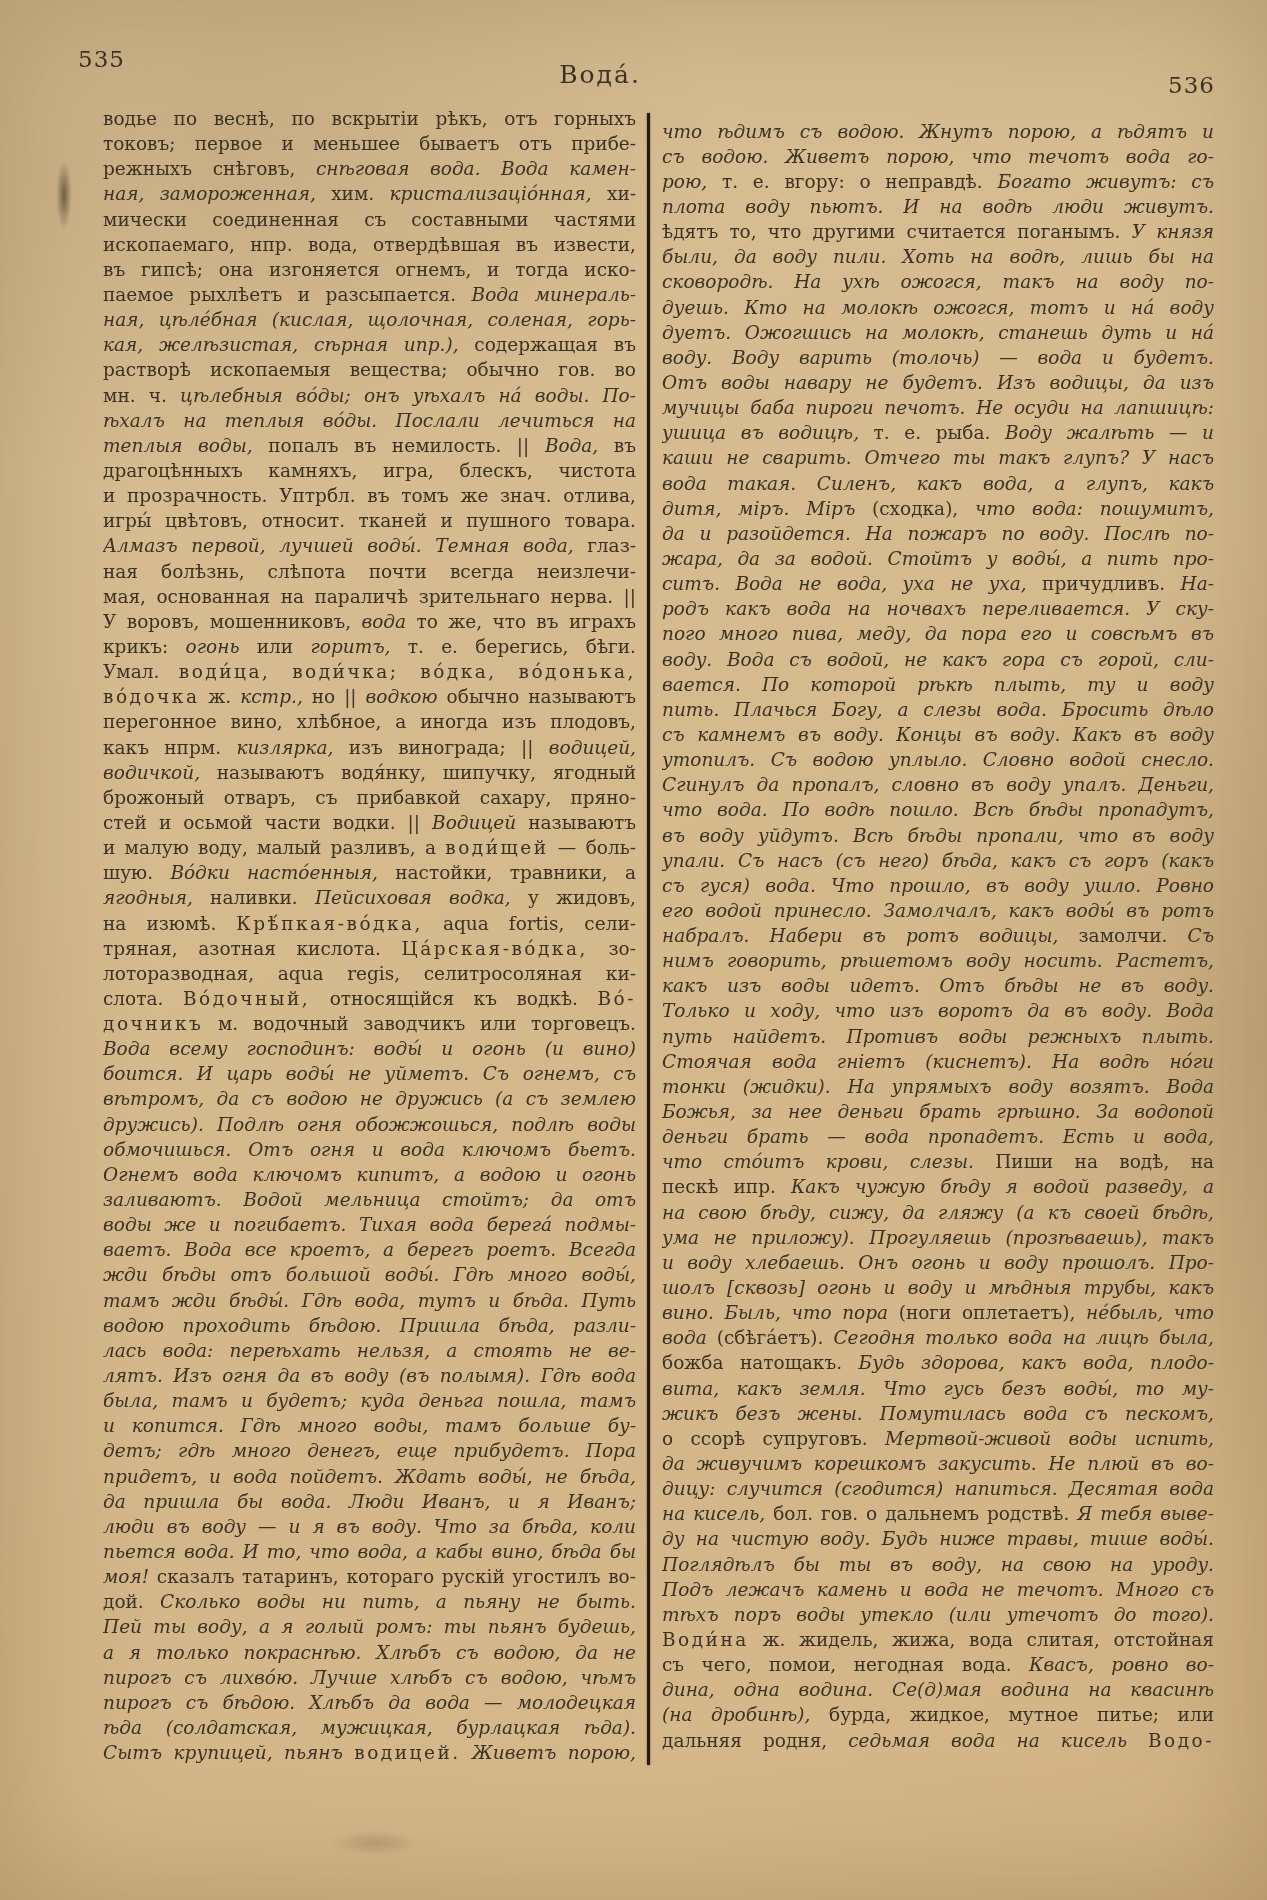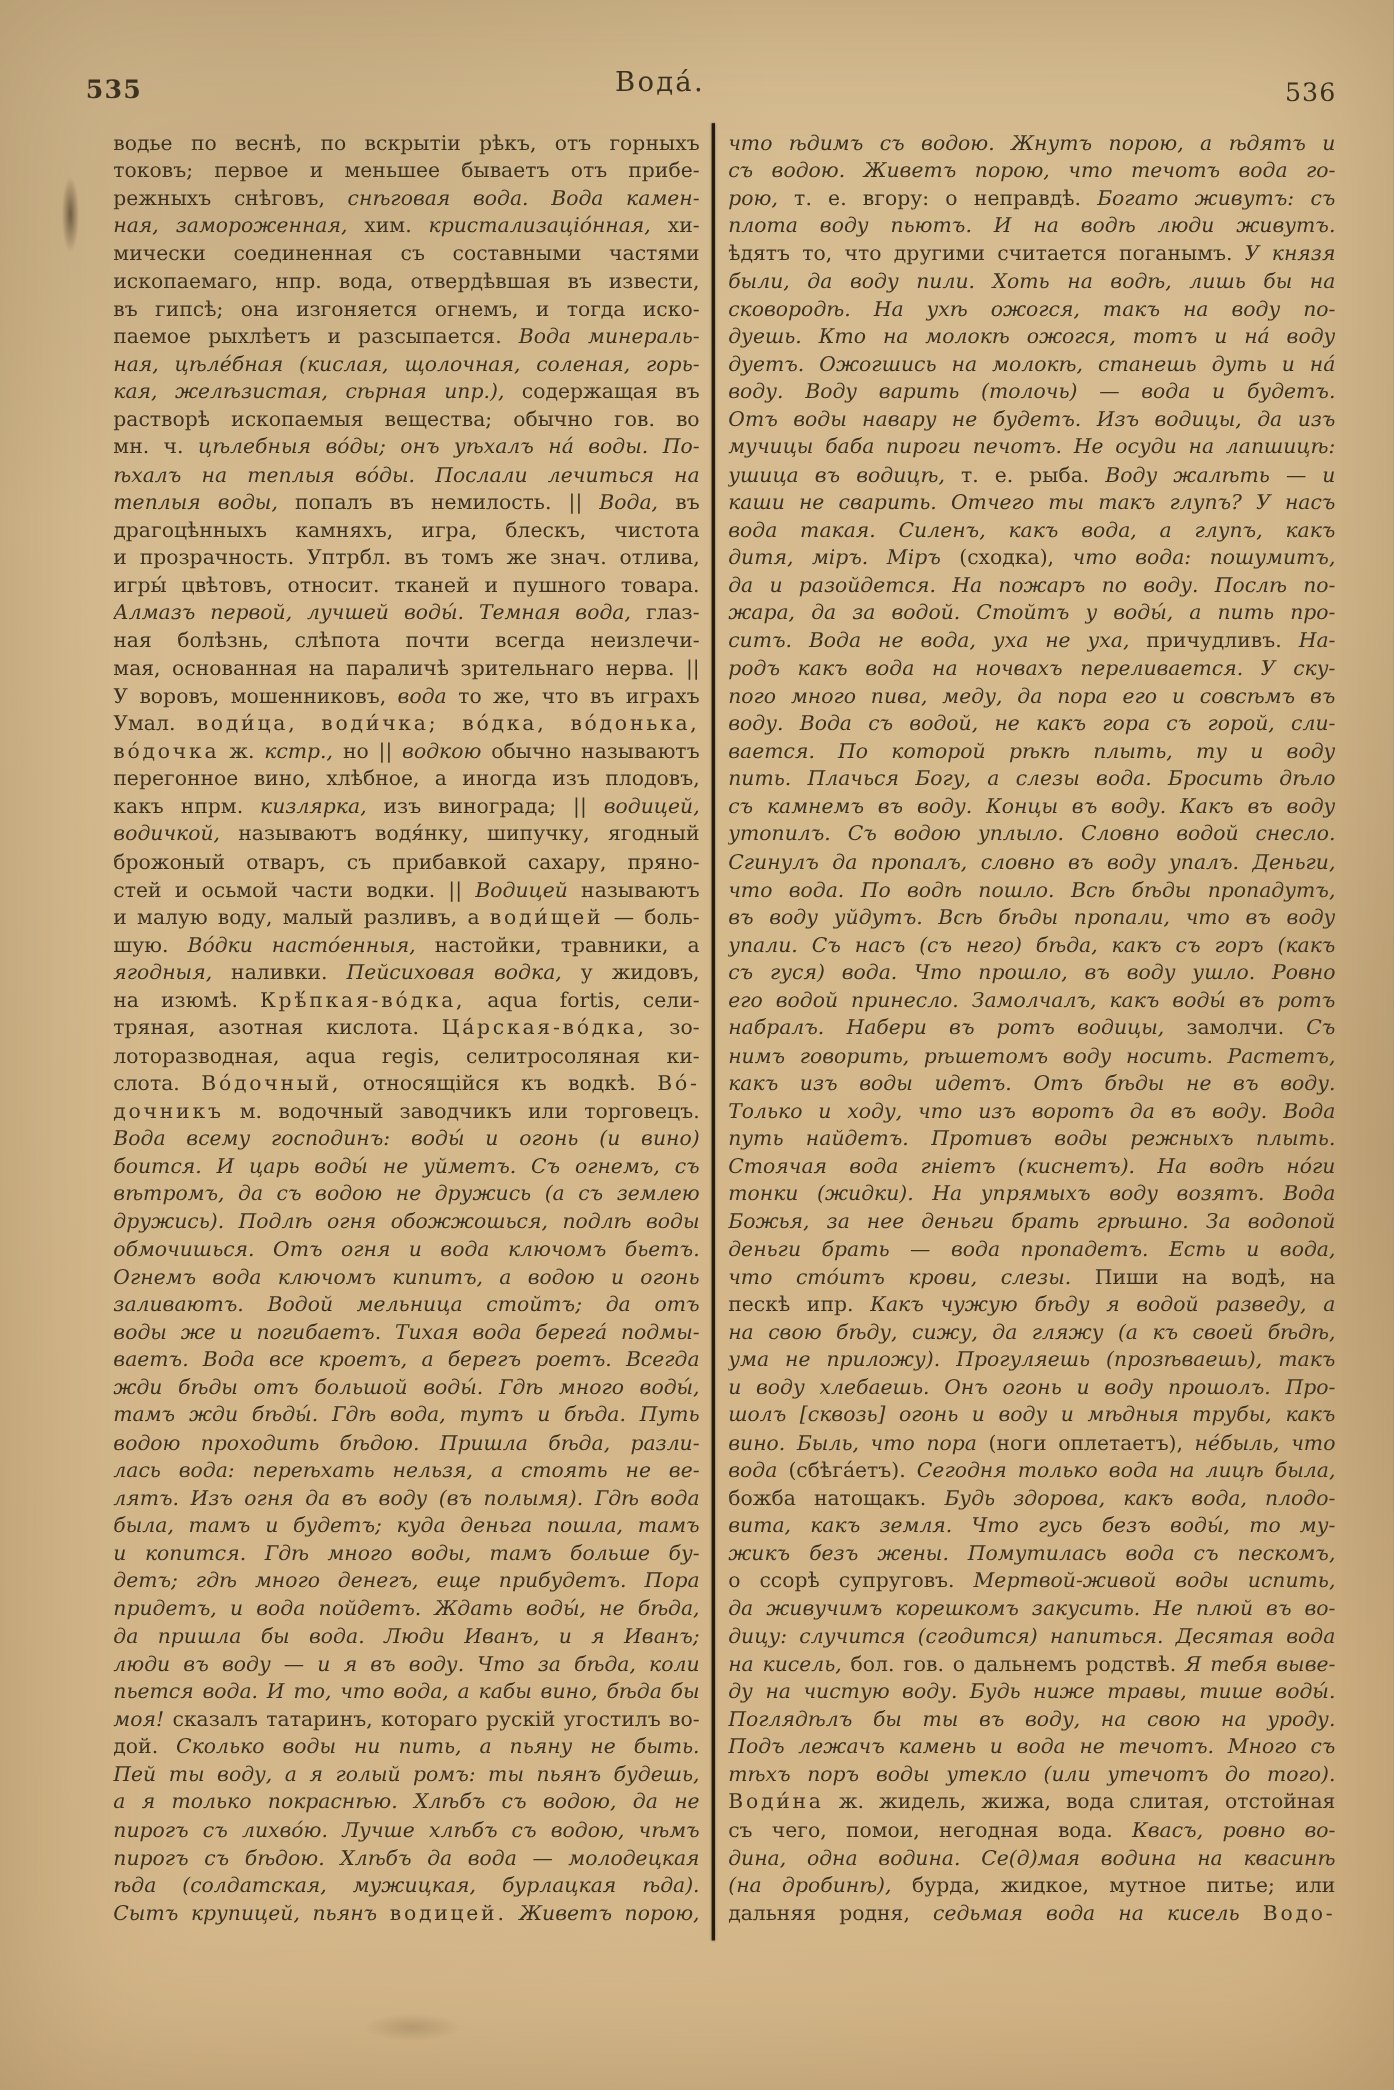--- a/index.html
+++ b/index.html
@@ -17,21 +17,21 @@
     box-shadow: inset 0 0 140px rgba(92,64,24,.28);
     overflow:hidden;
   }
   .stain1{position:absolute;left:56px;top:160px;width:16px;height:70px;
     background:radial-gradient(ellipse at center, rgba(40,28,12,.55), rgba(40,28,12,0) 70%);
     border-radius:50%;}
   .stain2{position:absolute;left:330px;top:1830px;width:90px;height:26px;
     background:radial-gradient(ellipse at center, rgba(70,50,25,.18), rgba(70,50,25,0) 70%);
     border-radius:50%;}
   .pagenum{position:absolute;font-size:23px;letter-spacing:1px;}
-  .pagenum.left{left:78px;top:68px;font-weight:bold;}
+  .pagenum.left{left:78px;top:46px;}
   .pagenum.right{right:52px;top:72px;}
   .running-title{position:absolute;left:0;top:60px;width:1200px;text-align:center;
     font-size:25px;letter-spacing:2px;}
   .columns{position:absolute;left:103px;top:106px;display:flex;align-items:center;}
   .col{font-size:18.5px;line-height:25.15px;}
   .col.left{width:533px;}
   .col.right{width:552px;}
   .divider{width:3px;height:1652px;background:#241c10;margin:6px 12px 0 11px;
     box-shadow:0 0 2px rgba(36,28,16,.6);}
   .line{height:25.15px;text-align:justify;text-align-last:justify;overflow:hidden;white-space:nowrap;}
@@ -65,20 +65,21 @@
         <div class="line">мн. ч. <i>цѣлебныя во́ды; онъ уѣхалъ на́ воды. По-</i></div>
         <div class="line"><i>ѣхалъ на теплыя во́ды. Послали лечиться на</i></div>
         <div class="line"><i>теплыя воды,</i> попалъ въ немилость. || <i>Вода,</i> въ</div>
         <div class="line">драгоцѣнныхъ камняхъ, игра, блескъ, чистота</div>
         <div class="line">и прозрачность. Уптрбл. въ томъ же знач. отлива,</div>
         <div class="line">игры́ цвѣтовъ, относит. тканей и пушного товара.</div>
         <div class="line"><i>Алмазъ первой, лучшей воды́. Темная вода,</i> глаз-</div>
         <div class="line">ная болѣзнь, слѣпота почти всегда неизлечи-</div>
         <div class="line">мая, основанная на параличѣ зрительнаго нерва. ||</div>
         <div class="line">У воровъ, мошенниковъ, <i>вода</i> то же, что въ играхъ</div>
+        <div class="line">крикъ: <i>огонь</i> или <i>горитъ,</i> т. е. берегись, бѣги.</div>
         <div class="line">Умал. <b>води́ца, води́чка; во́дка, во́донька,</b></div>
         <div class="line"><b>во́дочка</b> ж. <i>кстр.,</i> но || <i>водкою</i> обычно называютъ</div>
         <div class="line">перегонное вино, хлѣбное, а иногда изъ плодовъ,</div>
         <div class="line">какъ нпрм. <i>кизлярка,</i> изъ винограда; || <i>водицей,</i></div>
         <div class="line"><i>водичкой,</i> называютъ водя́нку, шипучку, ягодный</div>
         <div class="line">брожоный отваръ, съ прибавкой сахару, пряно-</div>
         <div class="line">стей и осьмой части водки. || <i>Водицей</i> называютъ</div>
         <div class="line">и малую воду, малый разливъ, а <b>води́щей</b> — боль-</div>
         <div class="line">шую. <i>Во́дки насто́енныя,</i> настойки, травники, а</div>
         <div class="line"><i>ягодныя,</i> наливки. <i>Пейсиховая водка,</i> у жидовъ,</div>

